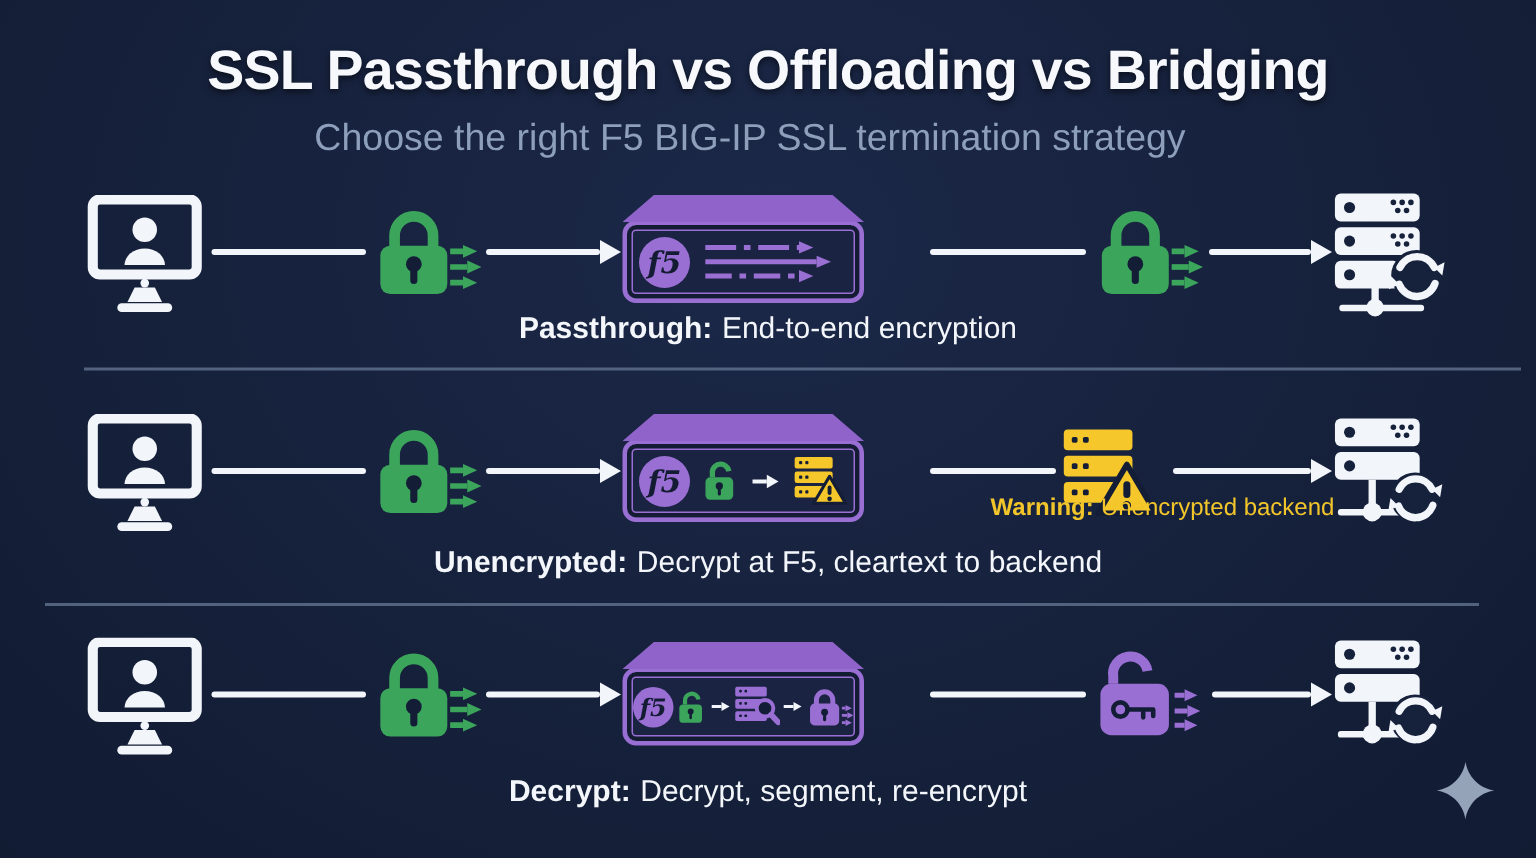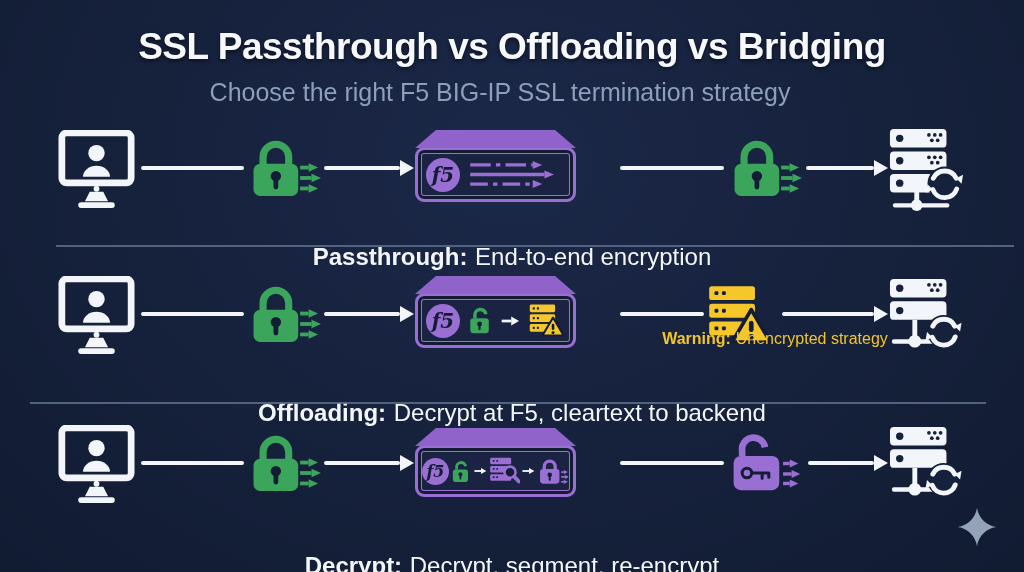--- a/index.html
+++ b/index.html
@@ -31,21 +31,21 @@
     box-shadow: inset 0 0 0 3px #141c33, inset 0 0 0 4px var(--purple);
     display:flex; align-items:center; justify-content:center;}
   .f5body.r1{ gap:8px; padding:0 8px;}
   .f5body.r2{ gap:8px; padding:0 8px;}
   .f5body.r3{ gap:2px; padding:0 4px; height:52px;}
   .f5logo{ border-radius:50%; background:var(--purple); color:#131c33;
     font-family:"DejaVu Serif", serif; font-style:italic; font-weight:bold;
     display:flex; align-items:center; justify-content:center; flex:none;}
   .f5logo.big{ width:34px;height:34px; font-size:20px;}
   .f5logo.small{ width:27px;height:27px; font-size:16px;}
-  .caption{ left:0; width:1024px; text-align:center; color:var(--cap); font-size:24px;margin-top:35px;}
+  .caption{ left:0; width:1024px; text-align:center; color:var(--cap); font-size:20px;}
   .cap-label{ font-weight:700;}
   .cap-text{ font-weight:400; margin-left:0.32em;}
   .warnline{ text-align:center; font-size:16px; color:#f2c52b;}
   .warn-label{ font-weight:700;margin-left:40px;}
   .warn-text{ font-weight:400; margin-left:0.3em;}
   .divider{ position:absolute; height:2px; background:var(--div); opacity:.85;}
   svg{ display:block; }
 </style>
 </head>
 <body>
@@ -302,24 +302,24 @@
     </div>
     <div class="conn" style="left:620px;top:312px;width:84px"></div>
     <svg class="abs" style="left:706px;top:284px" width="66" height="62">
         <use href="#sym-server-warn"></use>
       </svg>
     <div class="conn head" style="left:782px;top:312px;width:92px"></div>
     <svg class="abs" style="left:888px;top:277px" width="76" height="74">
         <use href="#sym-server2"></use>
       </svg>
     <div class="abs warnline" style="left:600px;top:330px;width:310px">
-      <span class="warn-label">Warning:</span><span class="warn-text">Unencrypted strategy</span>
+      <span class="warn-label">Warning:</span><span class="warn-text">Unencrypted backend</span>
     </div>
     <div class="abs caption" style="top:364px">
-      <span class="cap-label">Offloading:</span><span class="cap-text">Decrypt at F5, cleartext to backend</span>
+      <span class="cap-label">Unencrypted:</span><span class="cap-text">Decrypt at F5, cleartext to backend</span>
     </div>
   </div>
   <div class="divider" style="left:30px;top:402px;width:956px"></div>
 
   <div>
     <svg class="abs" style="left:58px;top:425px" width="77" height="79">
         <use href="#sym-monitor"></use>
       </svg>
     <div class="conn" style="left:141px;top:461px;width:103px"></div>
     <svg class="abs" style="left:245px;top:434px" width="76" height="59">

